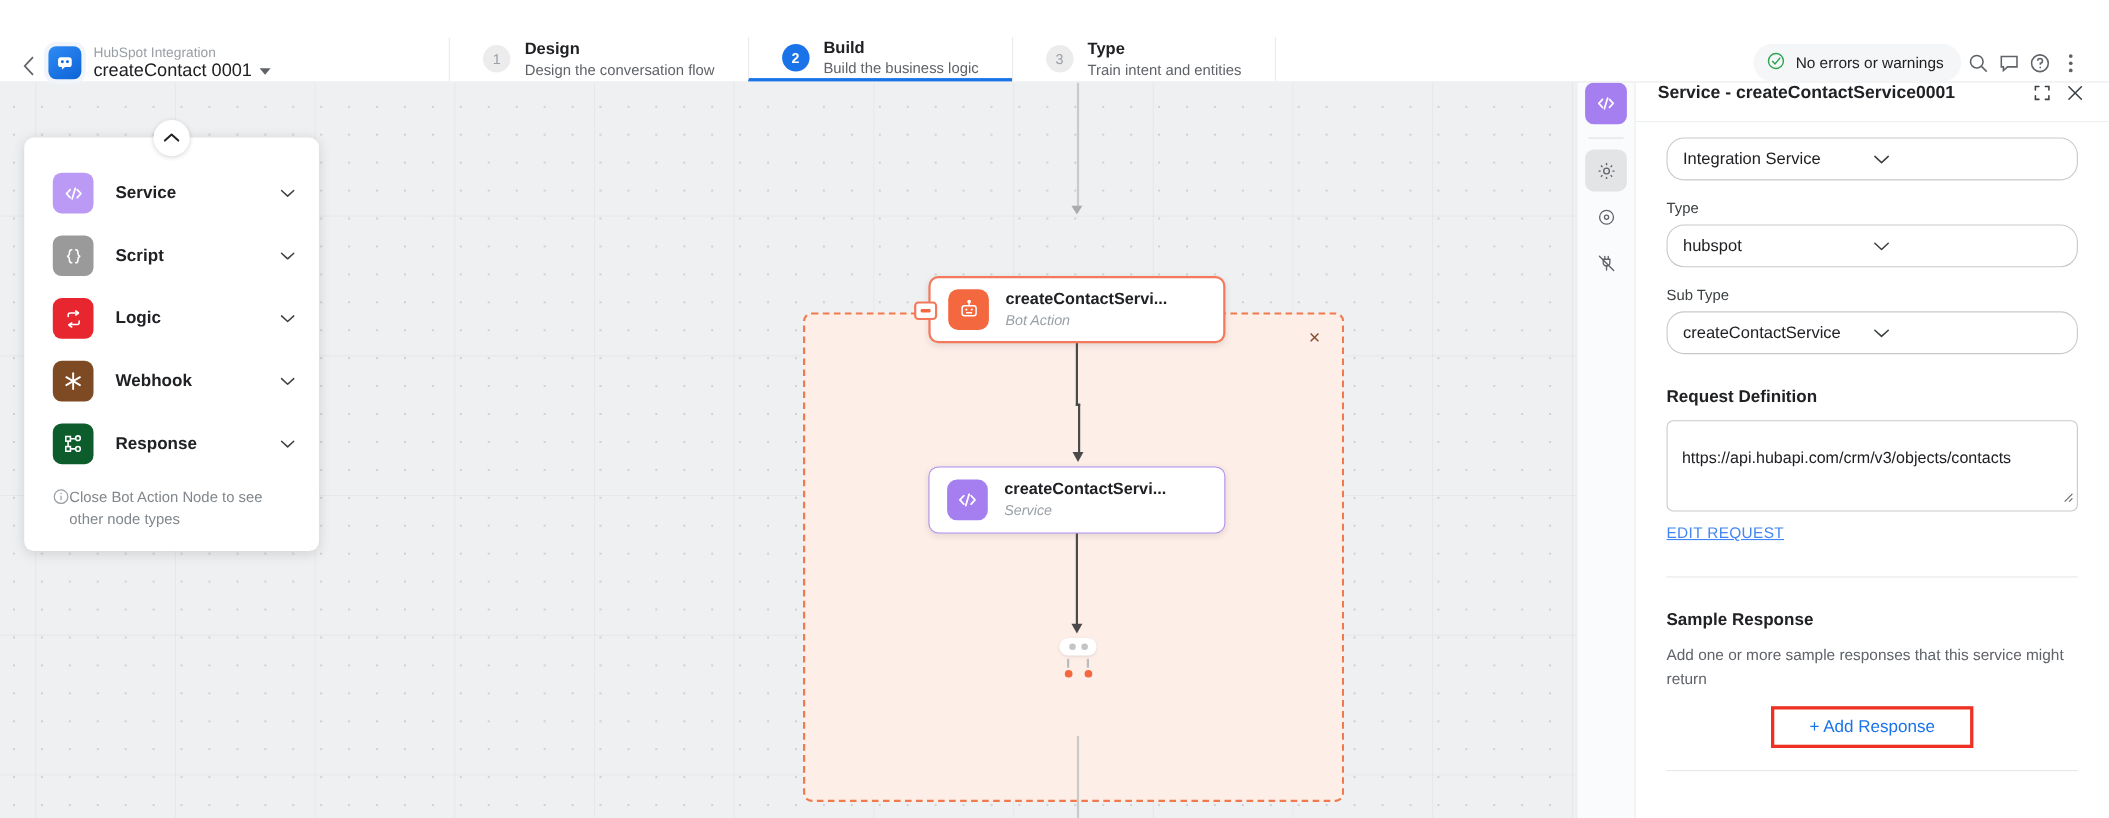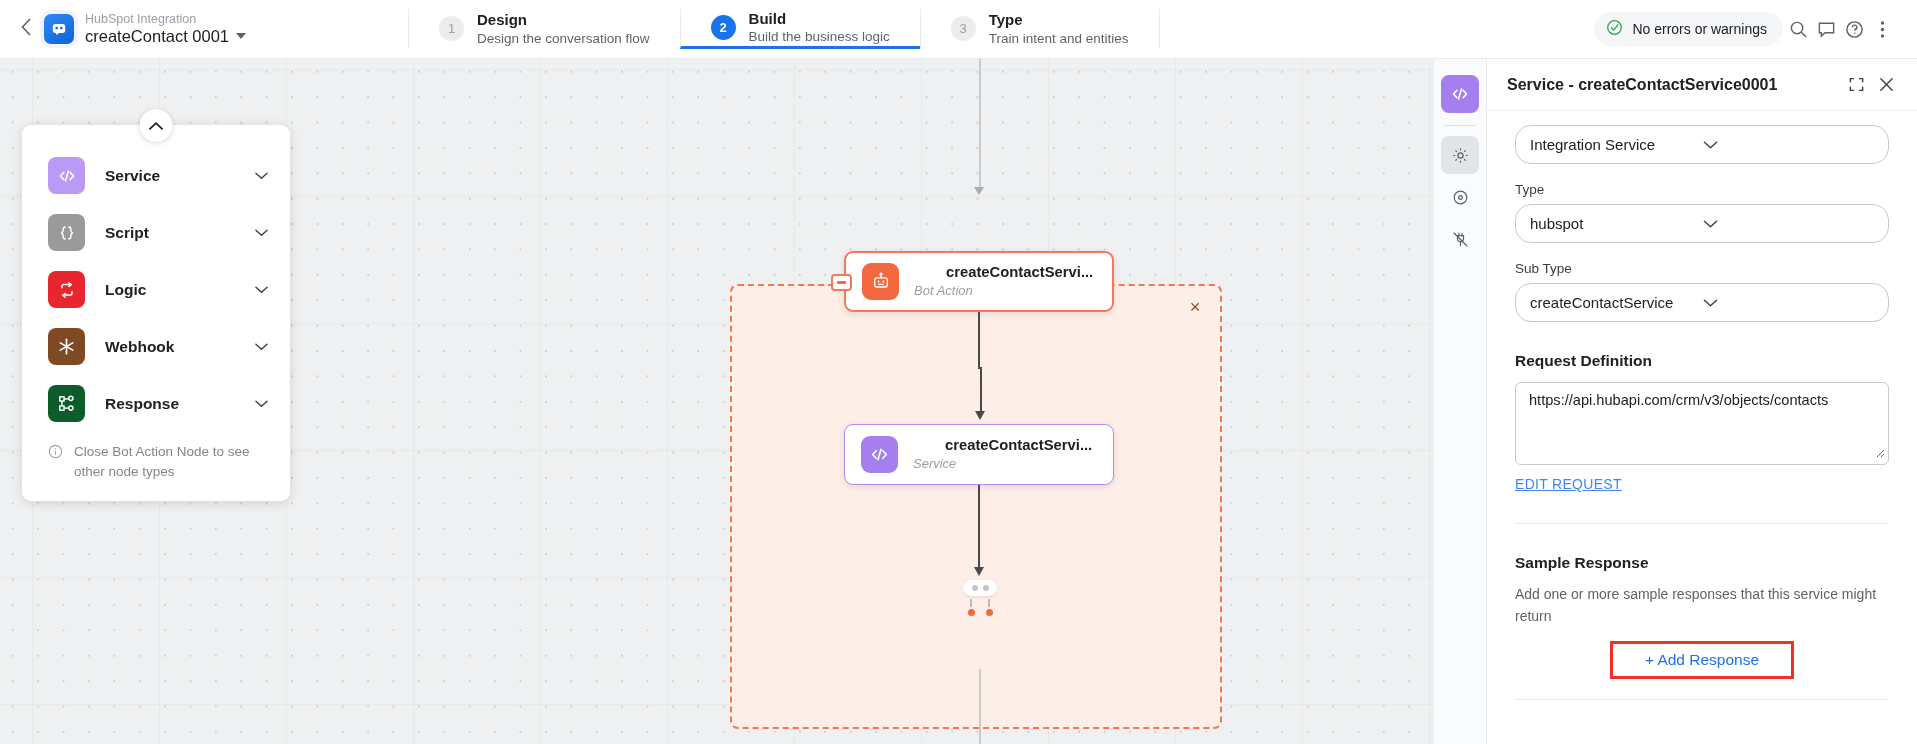--- a/index.html
+++ b/index.html
@@ -7,23 +7,23 @@
     width: 1917px; height: 744px;
     font-family: "Liberation Sans", sans-serif;
     background: #ffffff;
     overflow: hidden;
     -webkit-font-smoothing: antialiased;
   }
   .app { position: relative; width: 1917px; height: 744px; }
 
   
   .topbar {
-    position: absolute; top: 0; left: 0; width: 1917px; height: 59px;
+    position: absolute; top: 16px; left: 0; width: 1917px; height: 59px;
     background: #fff; border-bottom: 1px solid #e8eaed;
-    display: flex; align-items: center; z-index: 40;
+    display: flex; align-items: flex-end; z-index: 40;
   }
   .back-chevron {
     width: 40px; display: flex; align-items: center; justify-content: center;
     color: #5f6368; cursor: pointer; padding-left: 12px;
   }
   .brand-block { display: flex; align-items: center; gap: 11px; padding-left: 4px; min-width: 300px; }
   .brand-logo {
     width: 30px; height: 30px; border-radius: 7px;
     background: linear-gradient(145deg,#2f8bf5,#0d63d6);
     display: flex; align-items: center; justify-content: center;
@@ -101,21 +101,21 @@
   .node.bot { left: 844px; top: 192px; border: 2px solid #f4785a; }
   .node.service { left: 844px; top: 365px; border: 1.5px solid #b08ef0; }
   .node-badge {
     width: 37px; height: 37px; border-radius: 9px;
     display: flex; align-items: center; justify-content: center;
     color: #fff; flex: 0 0 auto;
   }
   .badge-bot { background: #f4683f; }
   .badge-service { background: #a57ef0; }
   .node-txt { display: flex; flex-direction: column; line-height: 1.3; overflow: hidden; }
-  .node-title { font-size: 14.8px; font-weight: 700; color: #202124; white-space: nowrap; margin-left: 32px; }
+  .node-title { font-size: 14.8px; font-weight: 700; color: #202124; white-space: nowrap; }
   .node-sub { font-size: 13px; color: #9aa0a6; font-style: italic; }
 
   .collapse-handle {
     position: absolute; left: 831px; top: 215px;
     width: 21px; height: 17px; border-radius: 4px;
     background: #fff; border: 2px solid #f4785a;
     display: flex; align-items: center; justify-content: center;
     cursor: pointer; z-index: 5;
   }
   .collapse-handle i { display: block; width: 9px; height: 2.4px; background: #f4683f; border-radius: 1px; }
@@ -162,21 +162,21 @@
     display: flex; align-items: center; gap: 20px;
     padding: 10px 22px 10px 26px; cursor: pointer;
   }
   .pal-icon {
     width: 37px; height: 37px; border-radius: 8px; flex: 0 0 auto;
     display: flex; align-items: center; justify-content: center; color: #fff;
   }
   .pal-label { font-size: 15.5px; font-weight: 700; color: #202124; flex: 1; }
   .pal-chevron { color: #3c4043; display: flex; }
   .pal-note {
-    display: flex; gap: 11px; padding: 10px 26px 2px 26px;
+    display: flex; padding: 10px 26px 2px 26px;
     font-size: 13.5px; color: #80868b; line-height: 1.5;
   }
   .pal-note svg { flex: 0 0 auto; margin-top: 2px; }
 
   
   .rail {
     position: absolute; top: 59px; right: 430px; width: 54px; bottom: 0;
     background: #fafbfc; border-left: 1px solid #e8eaed; border-right: 1px solid #e8eaed;
     display: flex; flex-direction: column; align-items: center; padding-top: 16px; gap: 4px;
     z-index: 35;
@@ -207,21 +207,21 @@
     height: 39px; border: 1px solid #c6c9cc; border-radius: 16px;
     display: flex; align-items: center; padding: 0 12px 0 14px;
     font-size: 15px; color: #202124; cursor: pointer; background: #fff;
   }
   .select span { flex: 1; }
   .select .chev { color: #3c4043; display: flex; }
 
   .section-title { font-size: 15.5px; font-weight: 700; color: #202124; margin: 30px 0 12px; }
   .textarea {
     border: 1px solid #c6c9cc; border-radius: 6px; height: 83px;
-    padding: 9px 13px; font-size: 14.6px; color: #202124;
+    padding: 26px 13px; font-size: 14.6px; color: #202124;
     position: relative; overflow: hidden; cursor: text;
     font-family: "Liberation Sans", sans-serif;
   }
   .resizer { position: absolute; right: 3px; bottom: 3px; color: #5f6368; }
   .link-btn { color: #4285f4; font-size: 14px; letter-spacing: 0.3px; margin-top: 11px; display: inline-block; cursor: pointer; text-decoration: underline; }
   .divider { height: 1px; background: #e6e8ea; margin: 30px 0 0; }
   .helper-text { font-size: 14px; color: #5f6368; line-height: 1.55; margin-bottom: 14px; }
   .add-resp-wrap { display: flex; justify-content: center; }
   .add-resp {
     border: 3px solid #ee3124; padding: 7px 32px; cursor: pointer;

